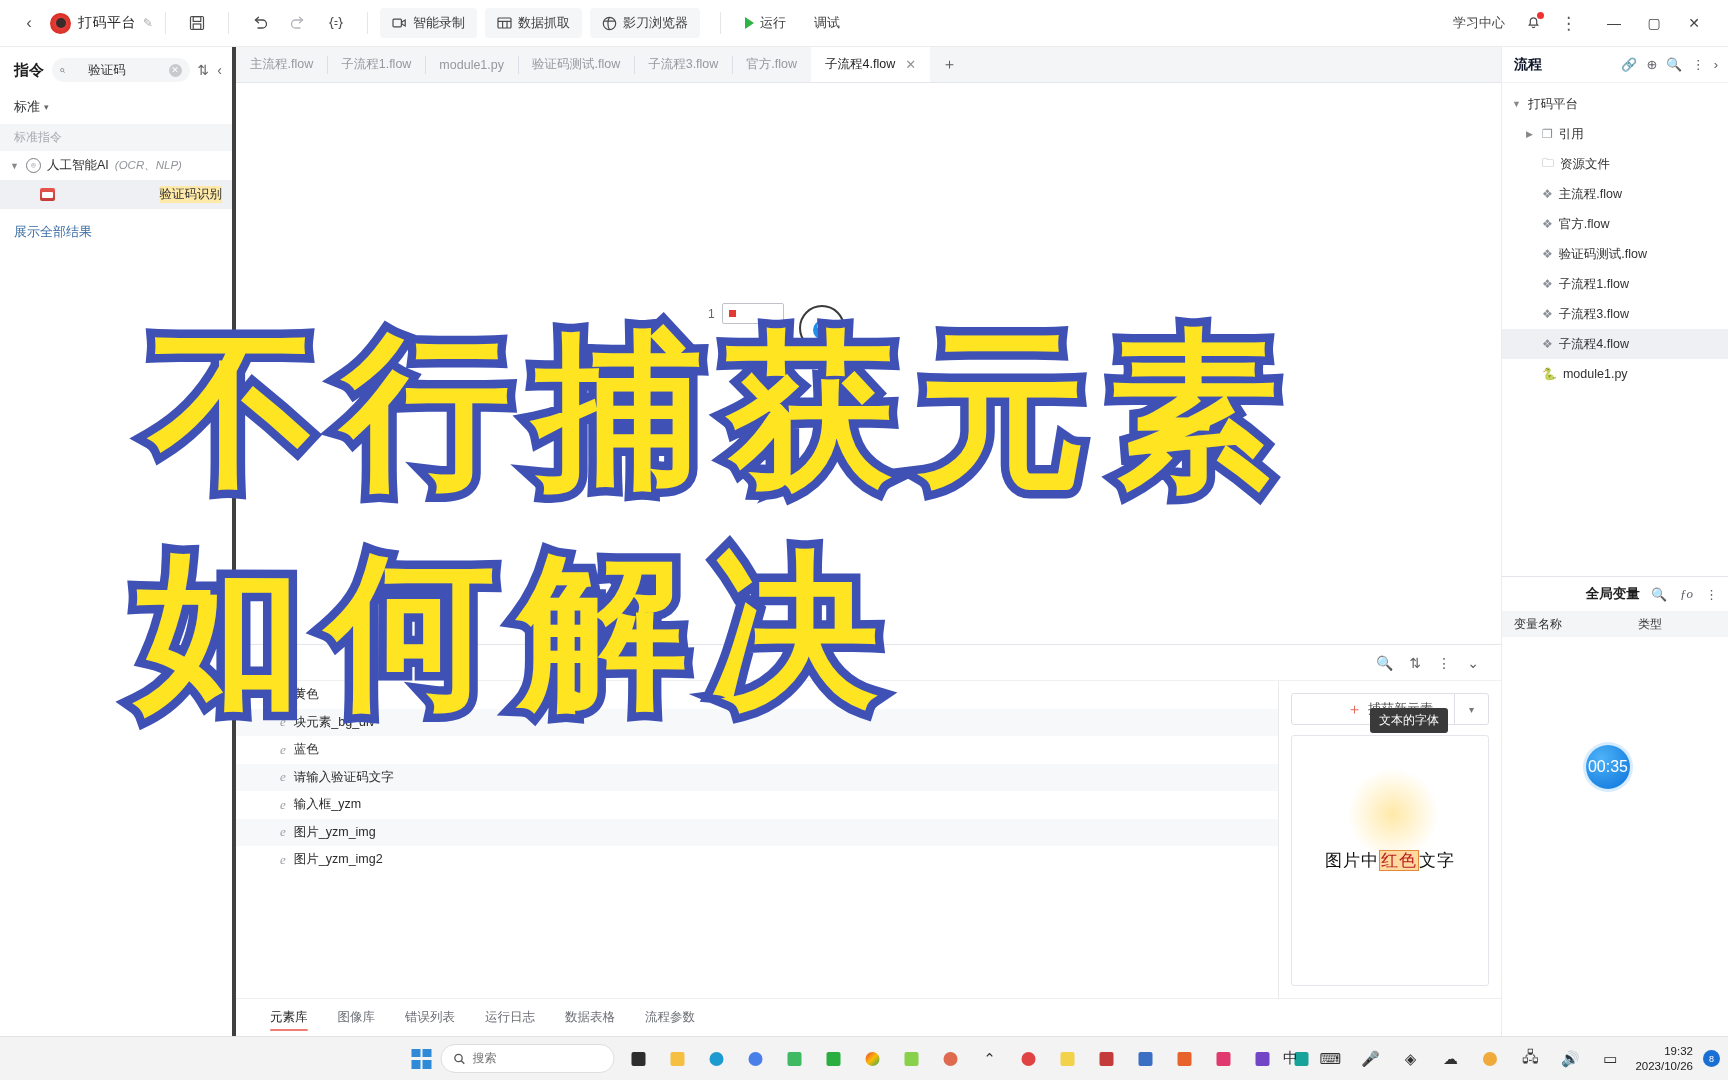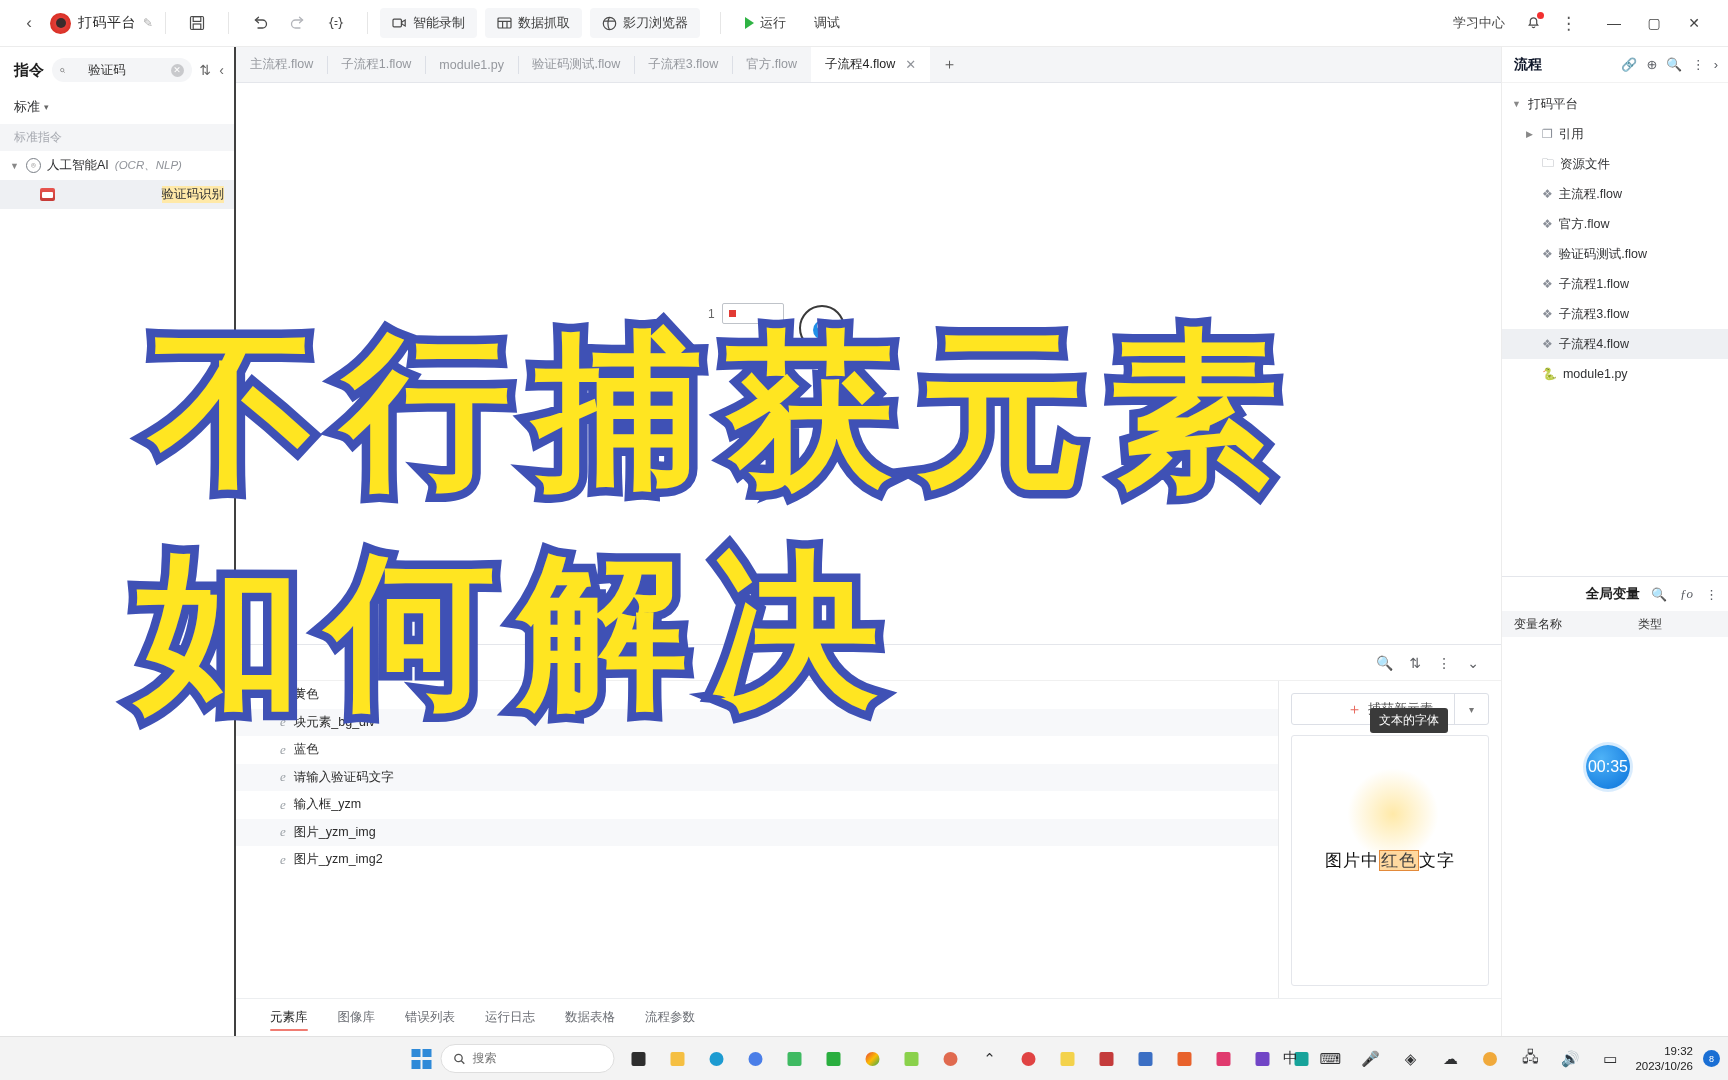--- a/index.html
+++ b/index.html
@@ -53,21 +53,21 @@
   .bell-wrap{position:relative;margin-right:18px;cursor:pointer;}
   .bell-dot{position:absolute;right:-2px;top:-1px;width:7px;height:7px;border-radius:50%;background:#f23030;}
   .tb-dots{color:#555;font-size:17px;margin-right:16px;cursor:pointer;letter-spacing:1px;}
   .wbtn{width:40px;height:30px;display:flex;align-items:center;justify-content:center;color:#444;font-size:14px;cursor:pointer;}
 
   
   .main { display:flex; height:calc(1080px - 47px - 44px); }
 
   
   .left-panel{
-    width:236px;flex:none;background:#fff;border-right:2px solid #404040;
+    width:236px;flex:none;background:#fff;border-right:4px solid #404040;
     display:flex;flex-direction:column;
   }
   .lp-head{display:flex;align-items:center;padding:11px 10px 10px 14px;gap:8px;}
   .lp-title{font-size:15px;font-weight:bold;color:#1f1f1f;}
   .lp-search{
     flex:1;display:flex;align-items:center;gap:23px;background:#f4f5f7;border-radius:13px;
     height:24px;padding:0 8px;
   }
   .lp-search input{
     border:none;background:transparent;outline:none;font-size:12.5px;
@@ -132,21 +132,21 @@
   .e-ic{color:#9aa0a6;font-size:13px;font-style:italic;font-family:"Liberation Serif",serif;}
   .el-right{width:222px;flex:none;padding:12px 12px;display:flex;flex-direction:column;gap:10px;}
   .cap-btn{
     height:32px;border:1px solid #dcdfe6;border-radius:3px;display:flex;align-items:center;
     justify-content:center;gap:6px;font-size:13px;color:#4b4b4b;cursor:pointer;position:relative;
   }
   .cap-btn .plus{color:#e8685d;font-size:15px;}
   .cap-split{position:absolute;right:0;top:0;bottom:0;width:34px;border-left:1px solid #dcdfe6;display:flex;align-items:center;justify-content:center;font-size:10px;color:#777;}
   .preview-box{flex:1;border:1px solid #e4e6eb;border-radius:3px;position:relative;background:#fff;display:flex;align-items:center;justify-content:center;}
   .prev-text{font-size:17px;color:#111;position:relative;z-index:2;letter-spacing:1px;}
-  .prev-hl{background:#ffd9a0;border:1px solid #e38a3a;padding:0 1px;color:#404040;}
+  .prev-hl{background:#ffd9a0;border:1px solid #e38a3a;padding:0 1px;color:#b91c1c;}
   .prev-glow{position:absolute;width:92px;height:92px;border-radius:50%;background:radial-gradient(circle,#ffe9a8 0%,rgba(255,233,168,0) 70%);left:55px;top:32px;z-index:1;}
   .tooltip{
     position:absolute;background:#3a3a3a;color:#fff;font-size:12px;padding:4px 9px;border-radius:3px;
     left:78px;top:-28px;white-space:nowrap;z-index:5;
   }
   .bp-tabs{height:38px;display:flex;align-items:center;gap:30px;padding-left:34px;border-top:1px solid #eceef0;}
   .bp-tab{font-size:12.5px;color:#6b6e74;cursor:pointer;position:relative;height:38px;display:flex;align-items:center;}
   .bp-tab.active{color:#1f1f1f;}
   .bp-tab.active:after{content:"";position:absolute;left:0;right:0;bottom:6px;height:2px;background:#f07c72;border-radius:2px;}
 
@@ -310,20 +310,21 @@
     <div class="tree-row">
       <span class="caret">▼</span>
       <span class="ai-ic">⌾</span>
       <span>人工智能AI</span>
       <span class="muted-it">(OCR、NLP)</span>
     </div>
     <div class="tree-row sel" style="padding-left:40px;">
       <span class="cap-ic"></span>
       <span class="hl-yellow">验证码识别</span>
     </div>
+    <div class="show-all">展示全部结果</div>
   </div>
 
   <div class="center">
     <div class="tabbar">
       <div class="tab">
           <span>主流程.flow</span>
         </div>
       <div class="tab">
           <span>子流程1.flow</span>
         </div>

